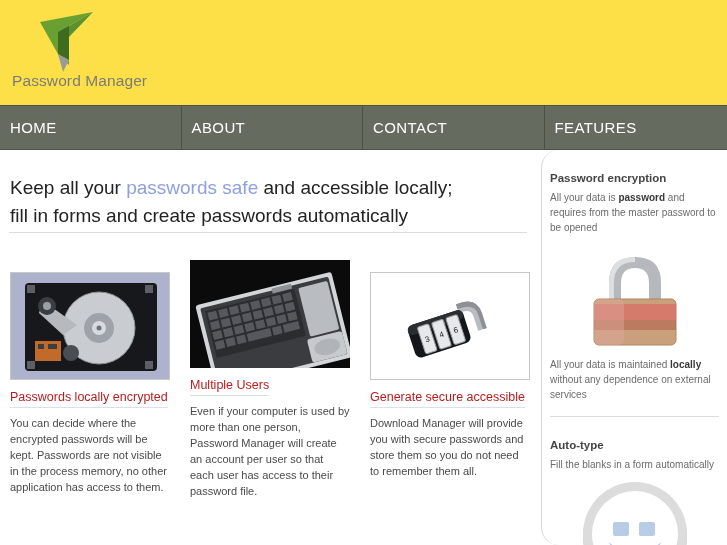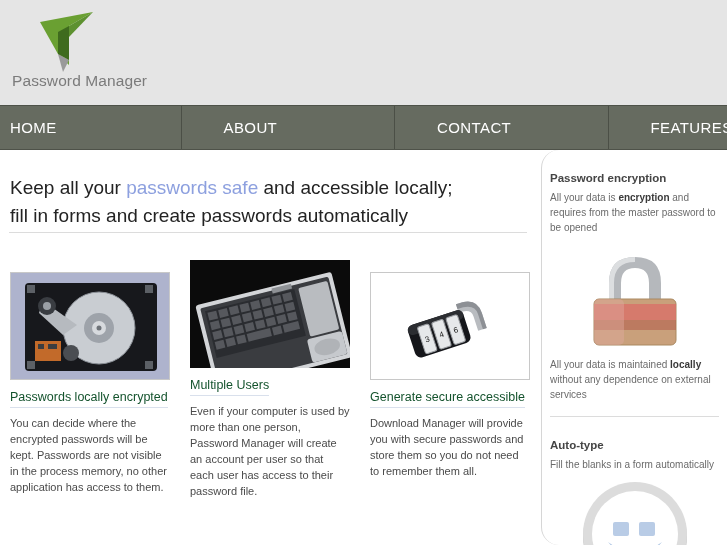--- a/index.html
+++ b/index.html
@@ -13,21 +13,21 @@
     font-family: "Liberation Sans", sans-serif;
     color: #404040;
     overflow: hidden;
     position: relative;
   }
 
   
   .header {
     height: 105px;
     position: relative;
-    background: #e5e5e5;
+    background: #fde047;
   }
   .logo-wrap {
     position: absolute;
     left: 6px;
     top: 6px;
     width: 200px;
     height: 90px;
   }
   .logo-mark {
     position: absolute;
@@ -48,21 +48,20 @@
 
   
   .nav {
     display: flex;
     background: #666b60;
     height: 45px;
     width: 727px;
     border-top: 1px solid #4e5249;
     border-bottom: 1px solid #4e5249;
     box-sizing: border-box;
-    gap: 32px;
   }
   .nav-item {
     flex: 0 0 181.5px;
     box-sizing: border-box;
     display: flex;
     align-items: center;
     padding-left: 10px;
     color: #ffffff;
     font-size: 15px;
     letter-spacing: 0.4px;
@@ -121,21 +120,21 @@
     box-sizing: border-box;
     border: 1px solid #c8c8c8;
     position: relative;
     overflow: hidden;
     background: #ffffff;
   }
   .col-img.noborder { border: none; }
   .col-title {
     margin-top: 10px;
     font-size: 12.5px;
-    color: #14532d;
+    color: #b91c1c;
     border-bottom: 1px solid #d9e0ec;
     padding-bottom: 3px;
     display: inline-block;
     cursor: pointer;
   }
   .col-body {
     margin-top: 7px;
     font-size: 11px;
     line-height: 16px;
     color: #4a4a4a;
@@ -326,21 +325,21 @@
         <div class="col-body">Download Manager will provide you with secure passwords and store them so you do not need to remember them all.</div>
       </div>
 
     </div>
   </div>
 
   <div class="sidebar">
 
     <div class="side-block">
       <div class="side-title">Password encryption</div>
-      <div class="side-text"><span>All your data is </span><b>encryption</b><span> and requires from the master password to be opened</span></div>
+      <div class="side-text"><span>All your data is </span><b>password</b><span> and requires from the master password to be opened</span></div>
       <div class="side-art">
         <svg width="170" height="112" viewBox="0 0 170 112">
           <g transform="translate(30,0)">
             <path d="M55 16 q-26 0 -26 26 v18 h12 v-18 q0 -15 14 -15 q14 0 14 15 v18 h12 v-18 q0 -26 -26 -26 z" fill="#b5b8bc"></path>
             <path d="M55 16 q-26 0 -26 26 v18 h5 v-18 q0 -21 21 -21 z" fill="#dcdee0"></path>
             <rect x="14" y="58" width="82" height="46" rx="5" fill="#c9a07b"></rect>
             <rect x="14" y="58" width="82" height="46" rx="5" fill="none" stroke="#a98961"></rect>
             <path d="M14 63 h82 v16 h-82 z" fill="#d8736a" opacity="0.85"></path>
             <path d="M14 79 h82 v10 h-82 z" fill="#b4614f" opacity="0.6"></path>
             <rect x="14" y="58" width="30" height="46" rx="5" fill="#e0a9a0" opacity="0.45"></rect>

